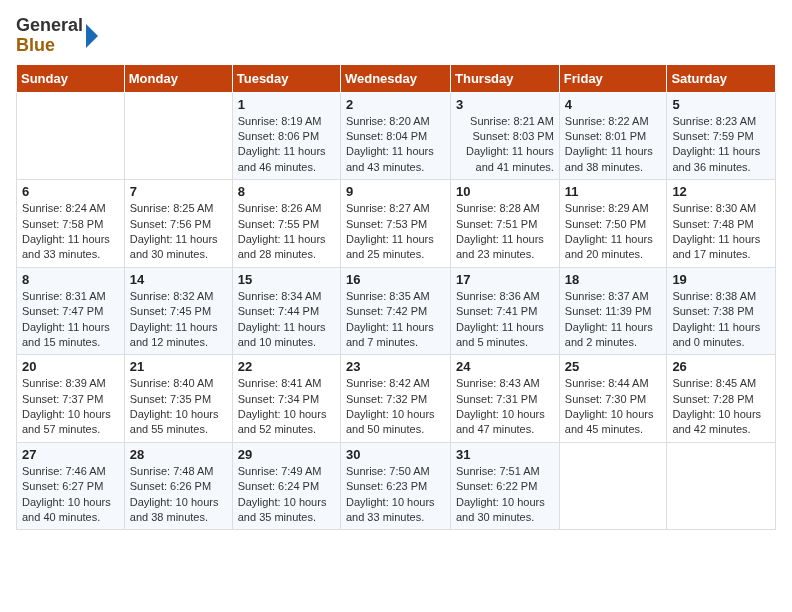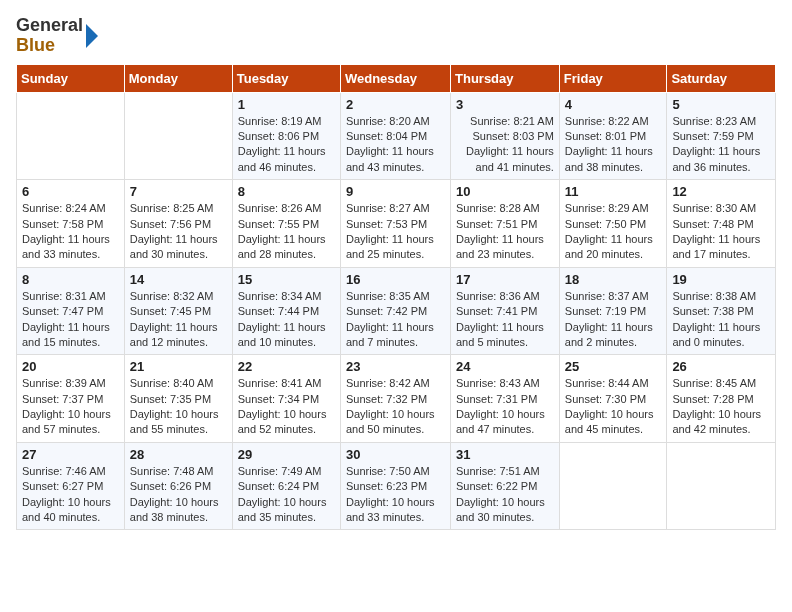--- a/index.html
+++ b/index.html
@@ -227,21 +227,21 @@
         </td>
         <td>
           <span class="day-number">17</span>
           <div class="day-info" style="white-space: pre-line;">Sunrise: 8:36 AM
 Sunset: 7:41 PM
 Daylight: 11 hours and 5 minutes.</div>
         </td>
         <td>
           <span class="day-number">18</span>
           <div class="day-info" style="white-space: pre-line;">Sunrise: 8:37 AM
-Sunset: 7:19 PM
+Sunset: 11:39 PM
 Daylight: 11 hours and 2 minutes.</div>
         </td>
         <td>
           <span class="day-number">19</span>
           <div class="day-info" style="white-space: pre-line;">Sunrise: 8:38 AM
 Sunset: 7:38 PM
 Daylight: 11 hours and 0 minutes.</div>
         </td>
       </tr>
       <tr>

